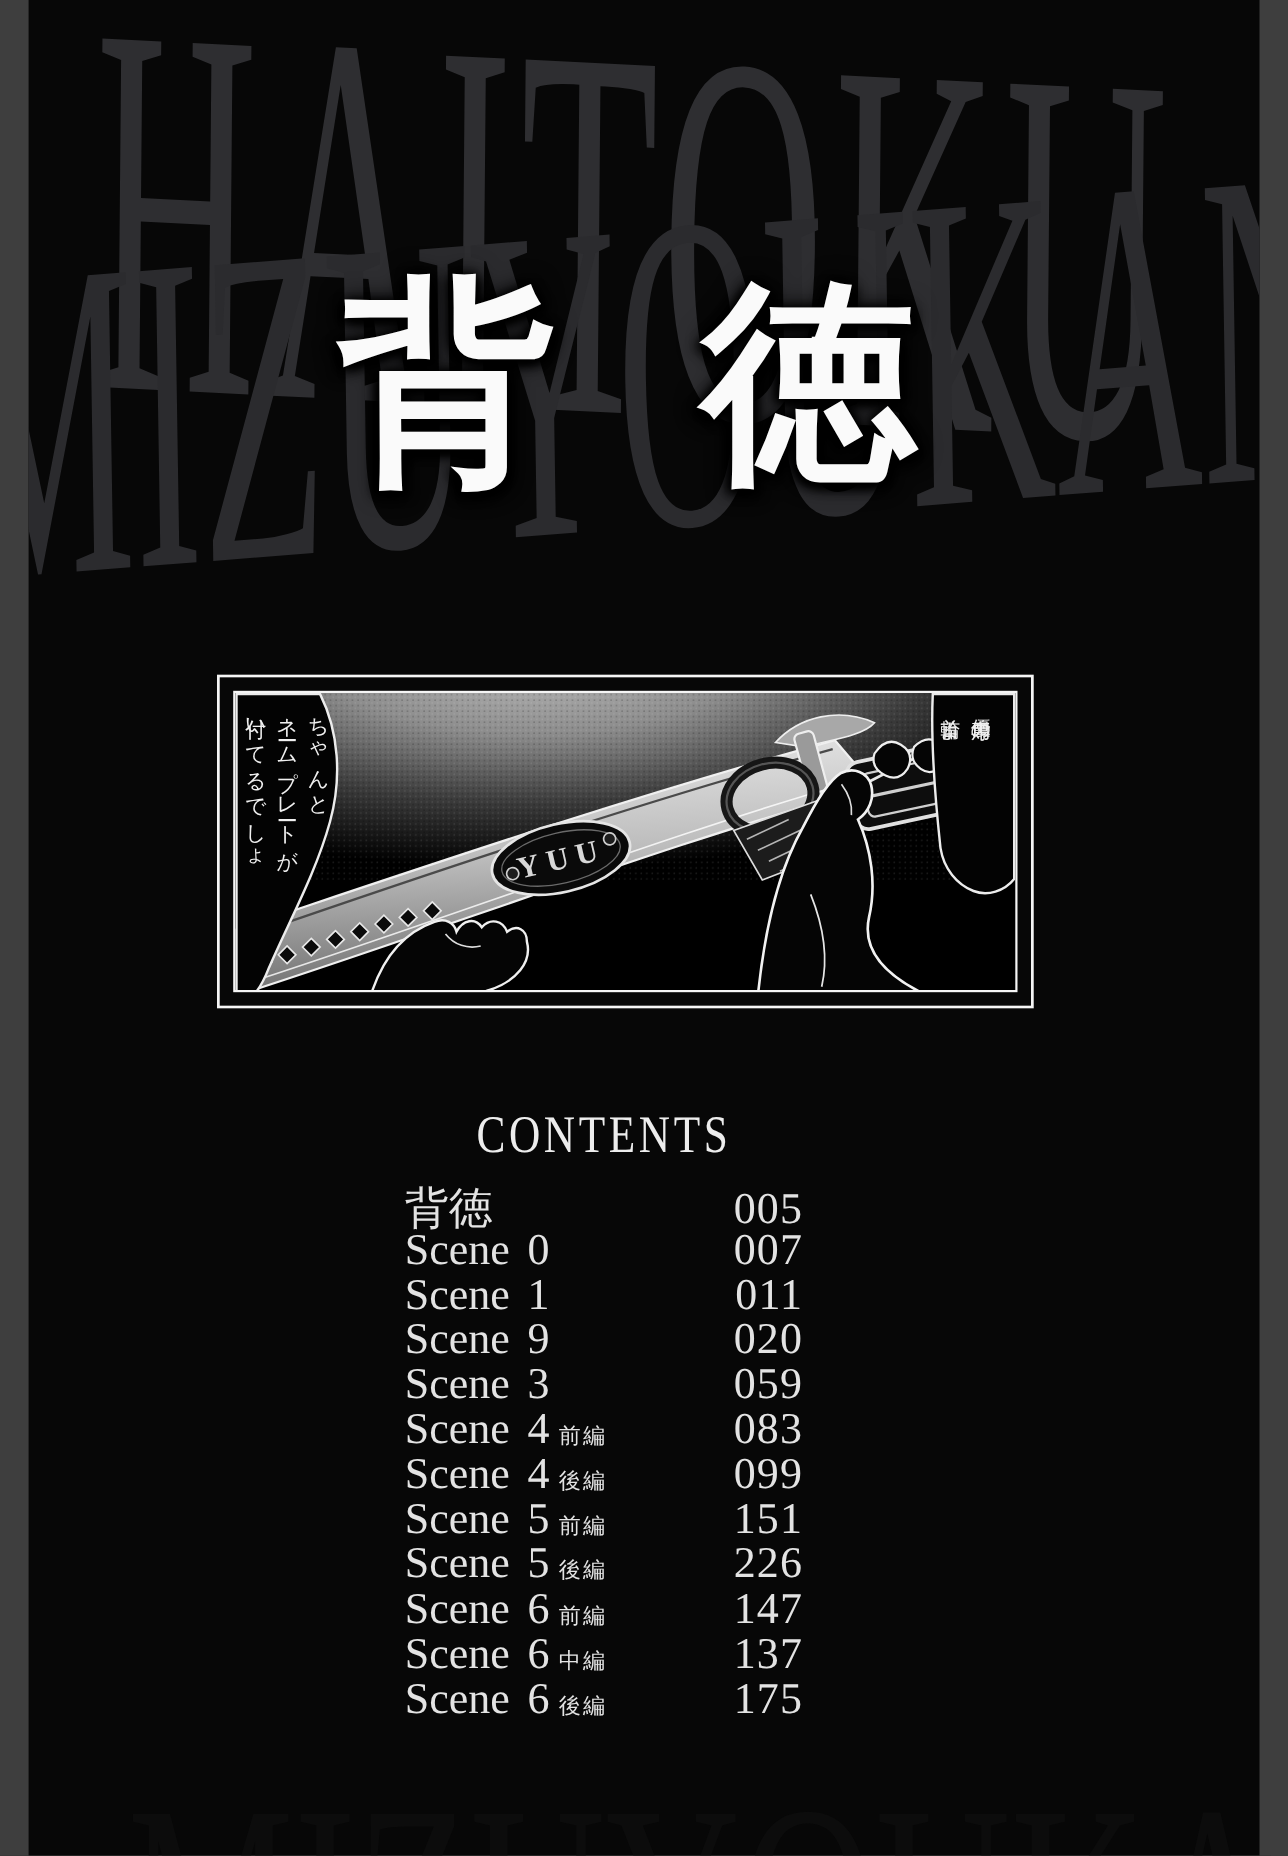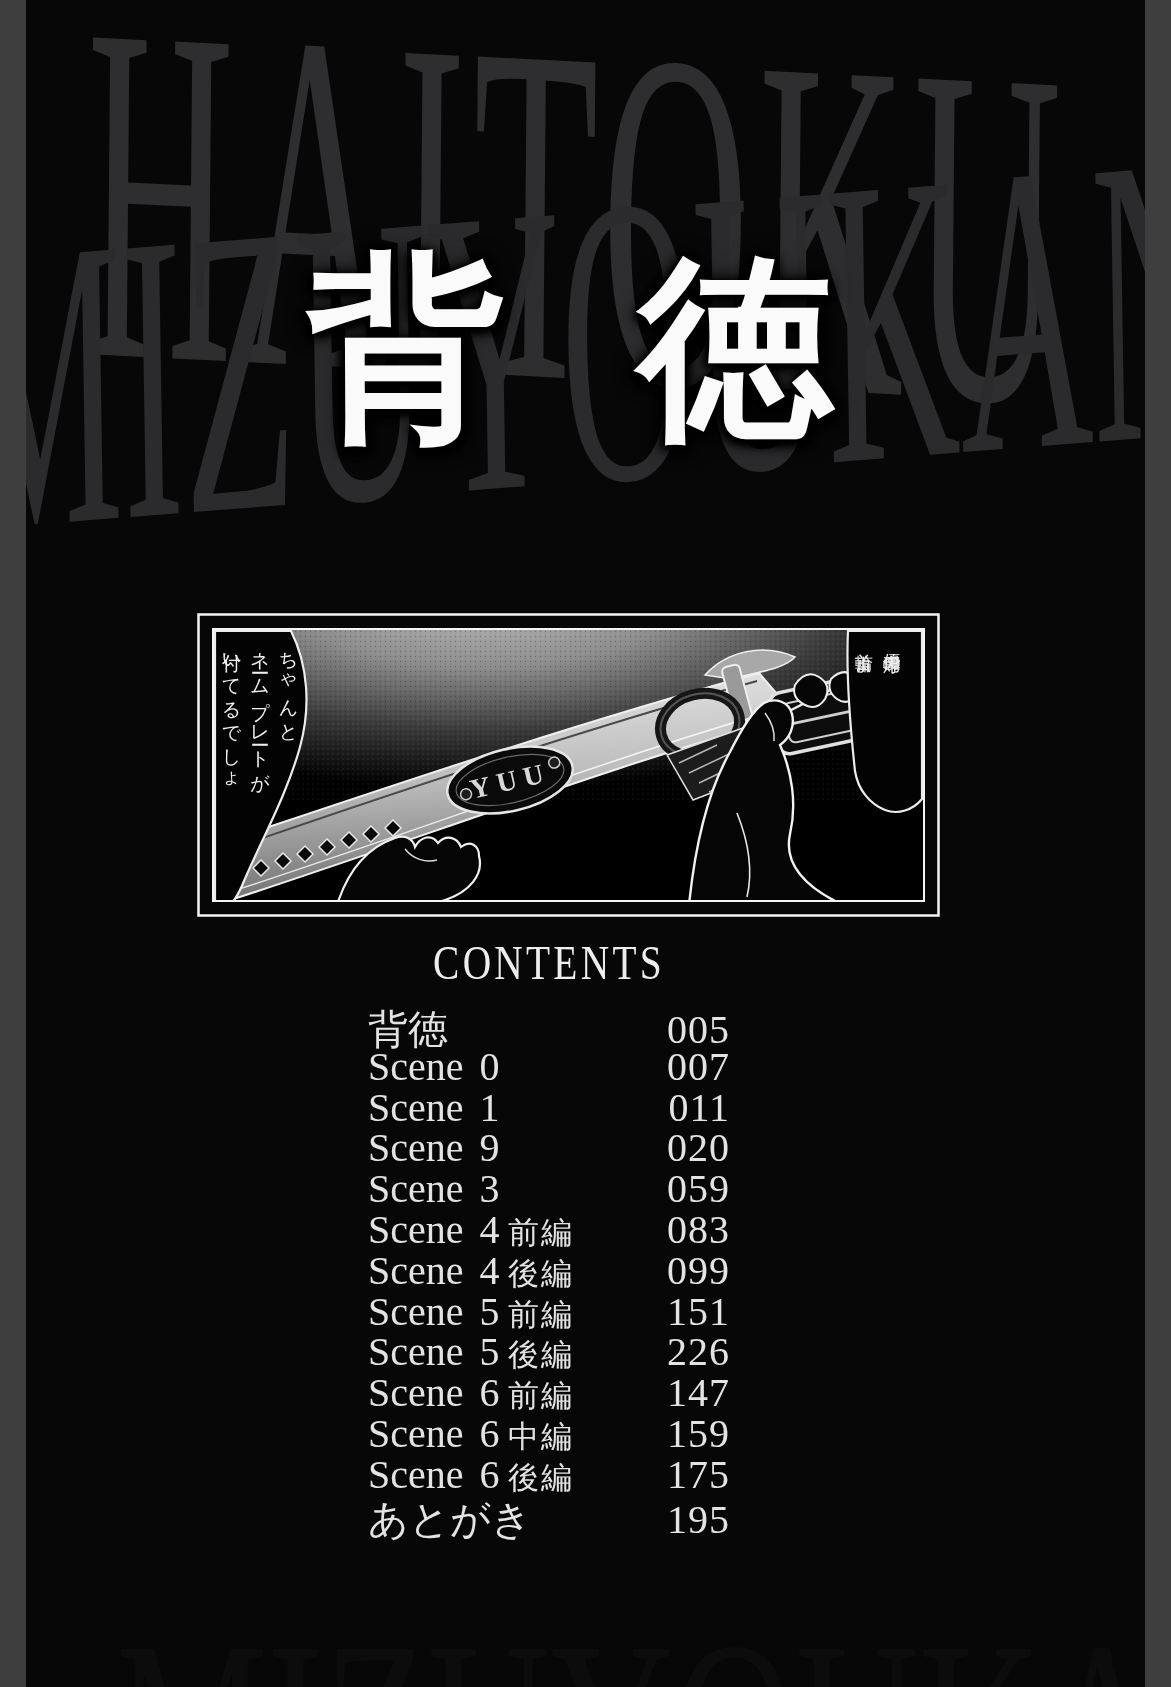--- a/index.html
+++ b/index.html
@@ -27,27 +27,27 @@
   #panel{position:absolute;left:171px;top:613px;width:743px;height:304px;z-index:3;}
   #panel svg{position:absolute;left:0;top:0;}
   .vtext{position:absolute;writing-mode:vertical-rl;text-orientation:mixed;
          color:#f0f0f0;z-index:4;font-family:"Liberation Serif","DejaVu Serif",serif;}
   #bubble-left-text{left:20px;top:26px;height:256px;font-size:19px;line-height:1.5;
                     letter-spacing:2px;}
   #bubble-right-text{left:652px;top:26px;height:180px;font-size:18px;line-height:1.55;
                      letter-spacing:2px;}
 
   
-  #contents{position:absolute;left:342px;top:935px;width:362px;z-index:1;color:#e3e3e3;}
+  #contents{position:absolute;left:342px;top:1004px;width:362px;z-index:1;color:#e3e3e3;}
   #contents-heading{font-size:48px;letter-spacing:4px;text-align:center;
                     transform:scaleX(.82);transform-origin:center;margin:0 0 12px 0;
                     font-weight:normal;color:#ededed;}
   .toc-row{display:flex;align-items:baseline;height:40.8px;}
   .toc-label{font-size:40px;width:140px;word-spacing:6px;white-space:nowrap;}
-  .toc-suffix{font-size:31px;letter-spacing:2px;}
+  .toc-suffix{font-size:20px;letter-spacing:2px;}
   .toc-page{margin-left:auto;font-size:40px;letter-spacing:1px;}
 </style>
 </head>
 <body>
 
 <div id="stage">
   <div id="page">
 
     <div class="ghost" id="ghost-top">HAITOKU</div>
     <div class="ghost" id="ghost-mid">MIZUYOUKAN</div>
@@ -231,31 +231,26 @@
 
           <div class="toc-row">
             <span class="toc-label">Scene 6</span>
             <span class="toc-suffix">前編</span>
             <span class="toc-page">147</span>
           </div>
 
           <div class="toc-row">
             <span class="toc-label">Scene 6</span>
             <span class="toc-suffix">中編</span>
-            <span class="toc-page">159</span>
+            <span class="toc-page">137</span>
           </div>
 
           <div class="toc-row">
             <span class="toc-label">Scene 6</span>
             <span class="toc-suffix">後編</span>
             <span class="toc-page">175</span>
           </div>
 
-          <div class="toc-row">
-            <span class="toc-label">あとがき</span>
-            <span class="toc-suffix"></span>
-            <span class="toc-page">195</span>
-          </div>
         </div>
     </div>
 
   </div>
 </div>
 
 </body></html>

